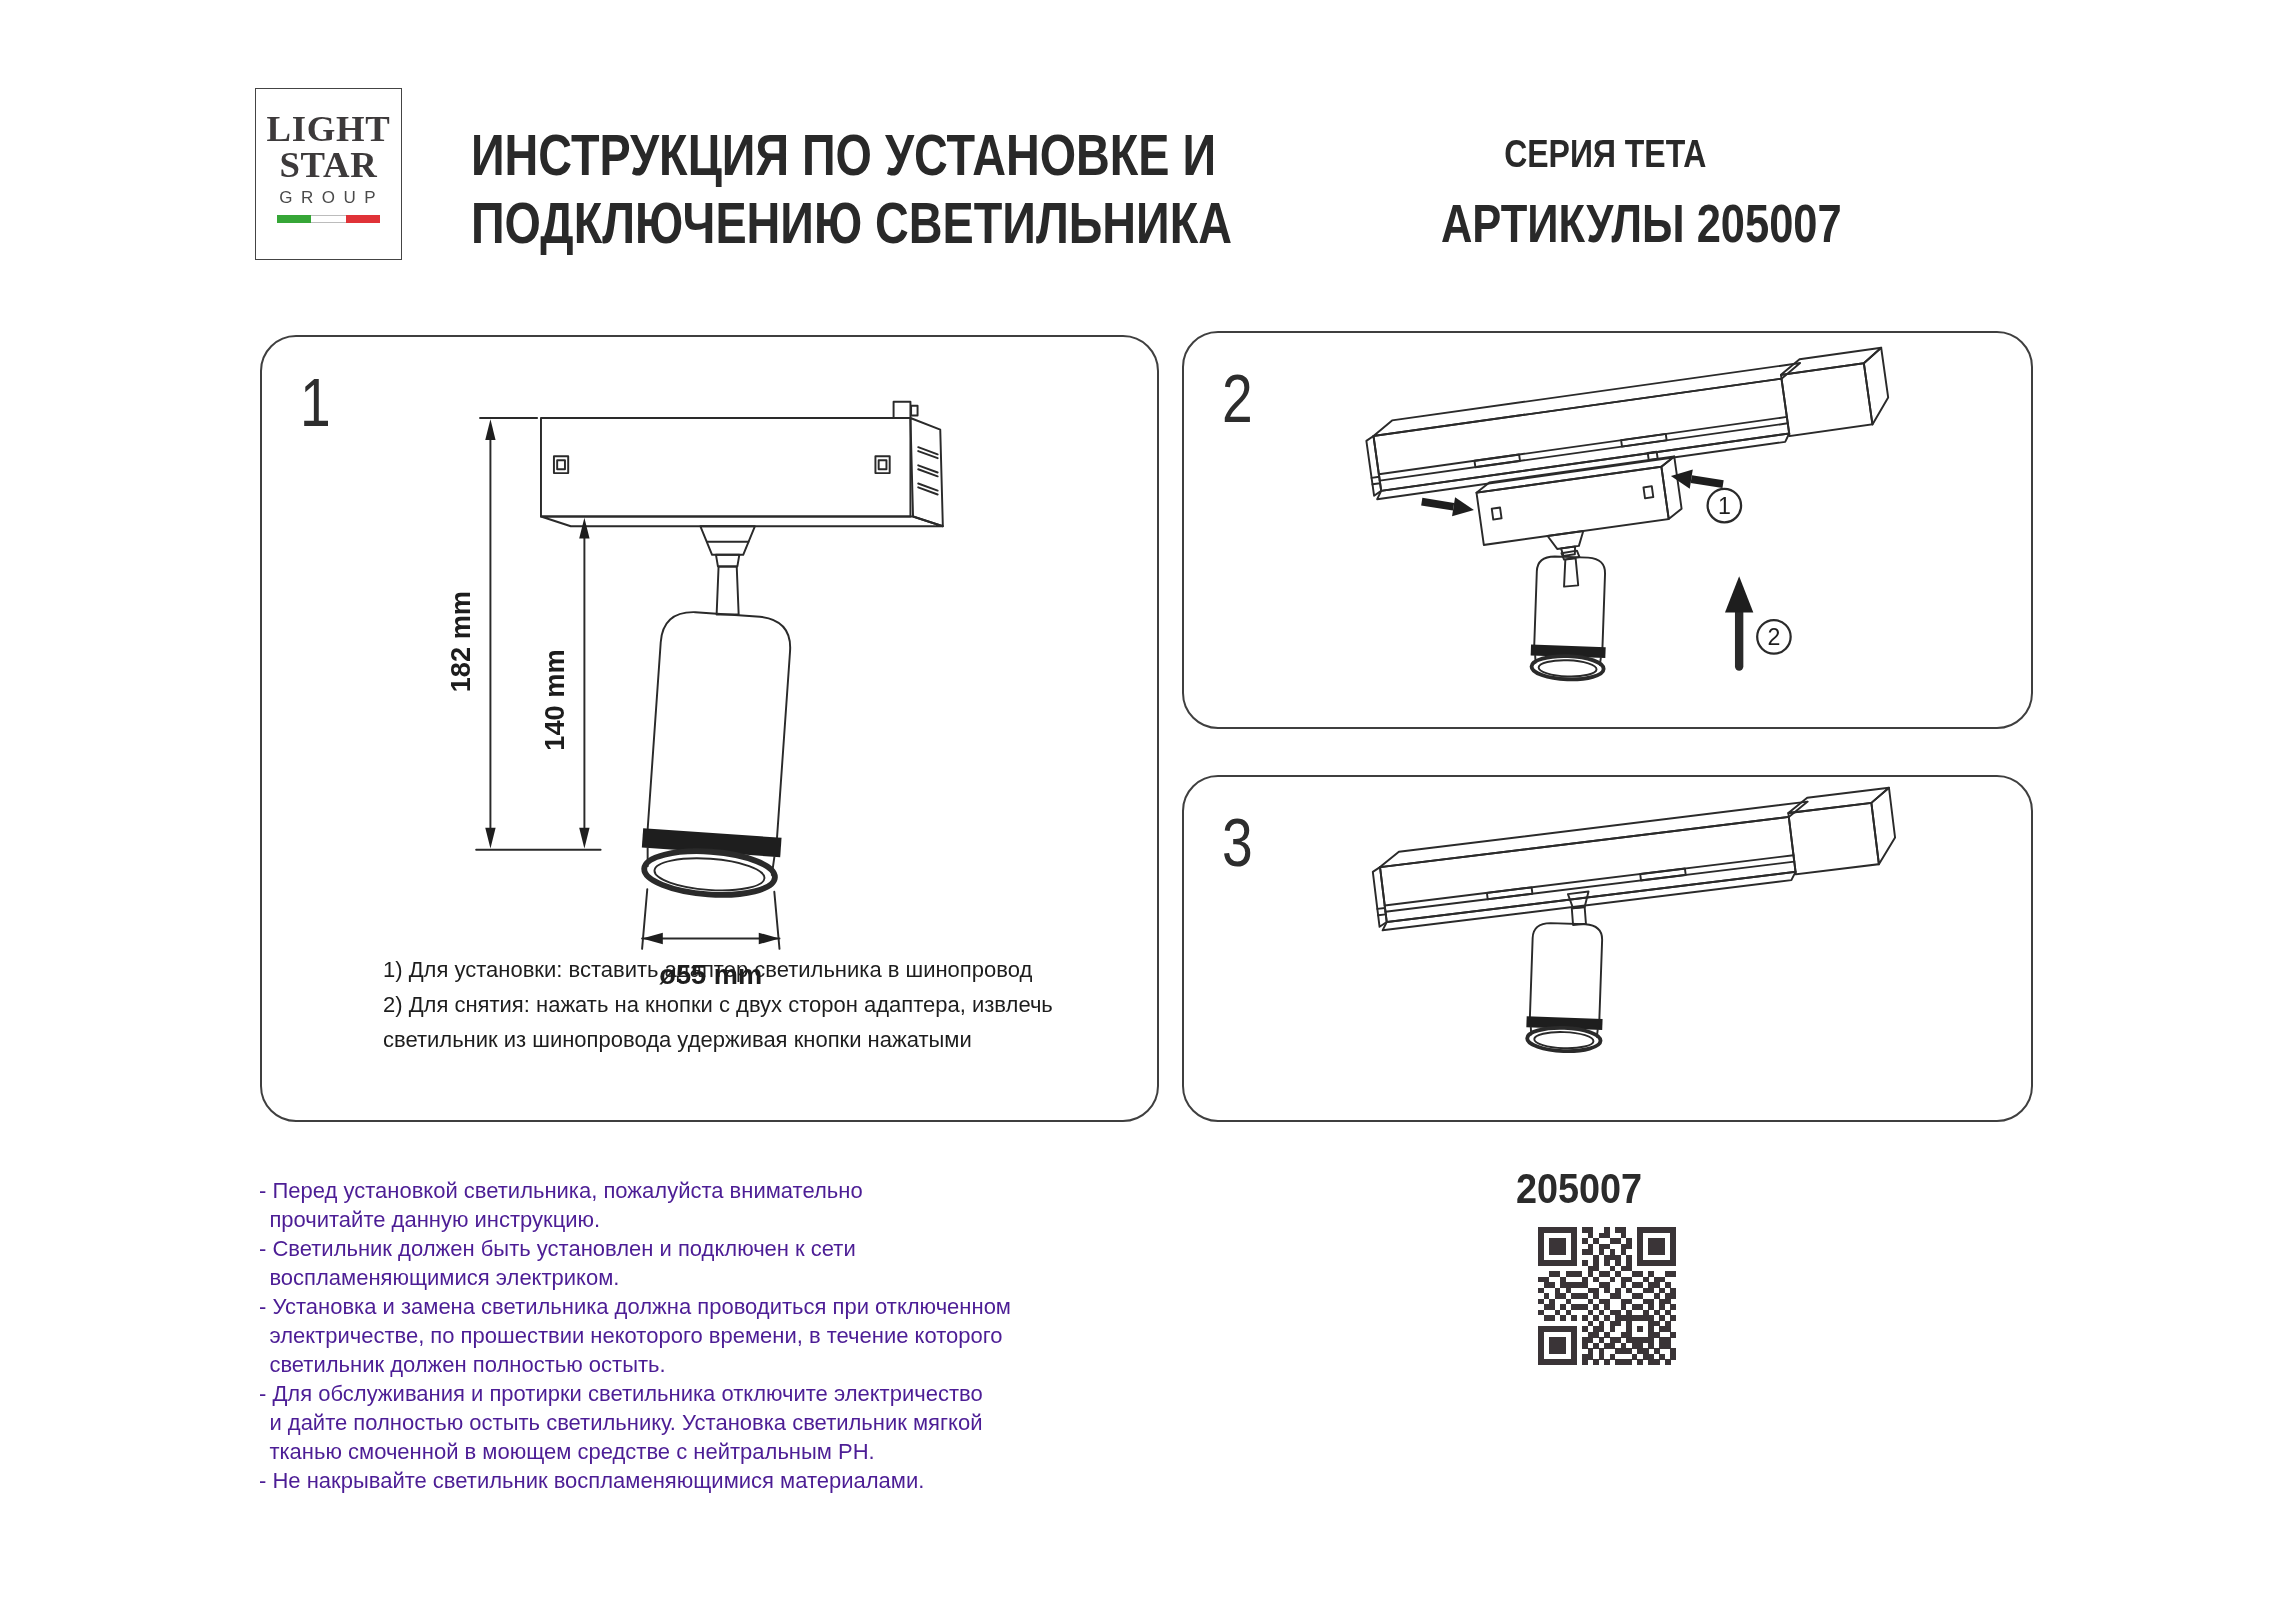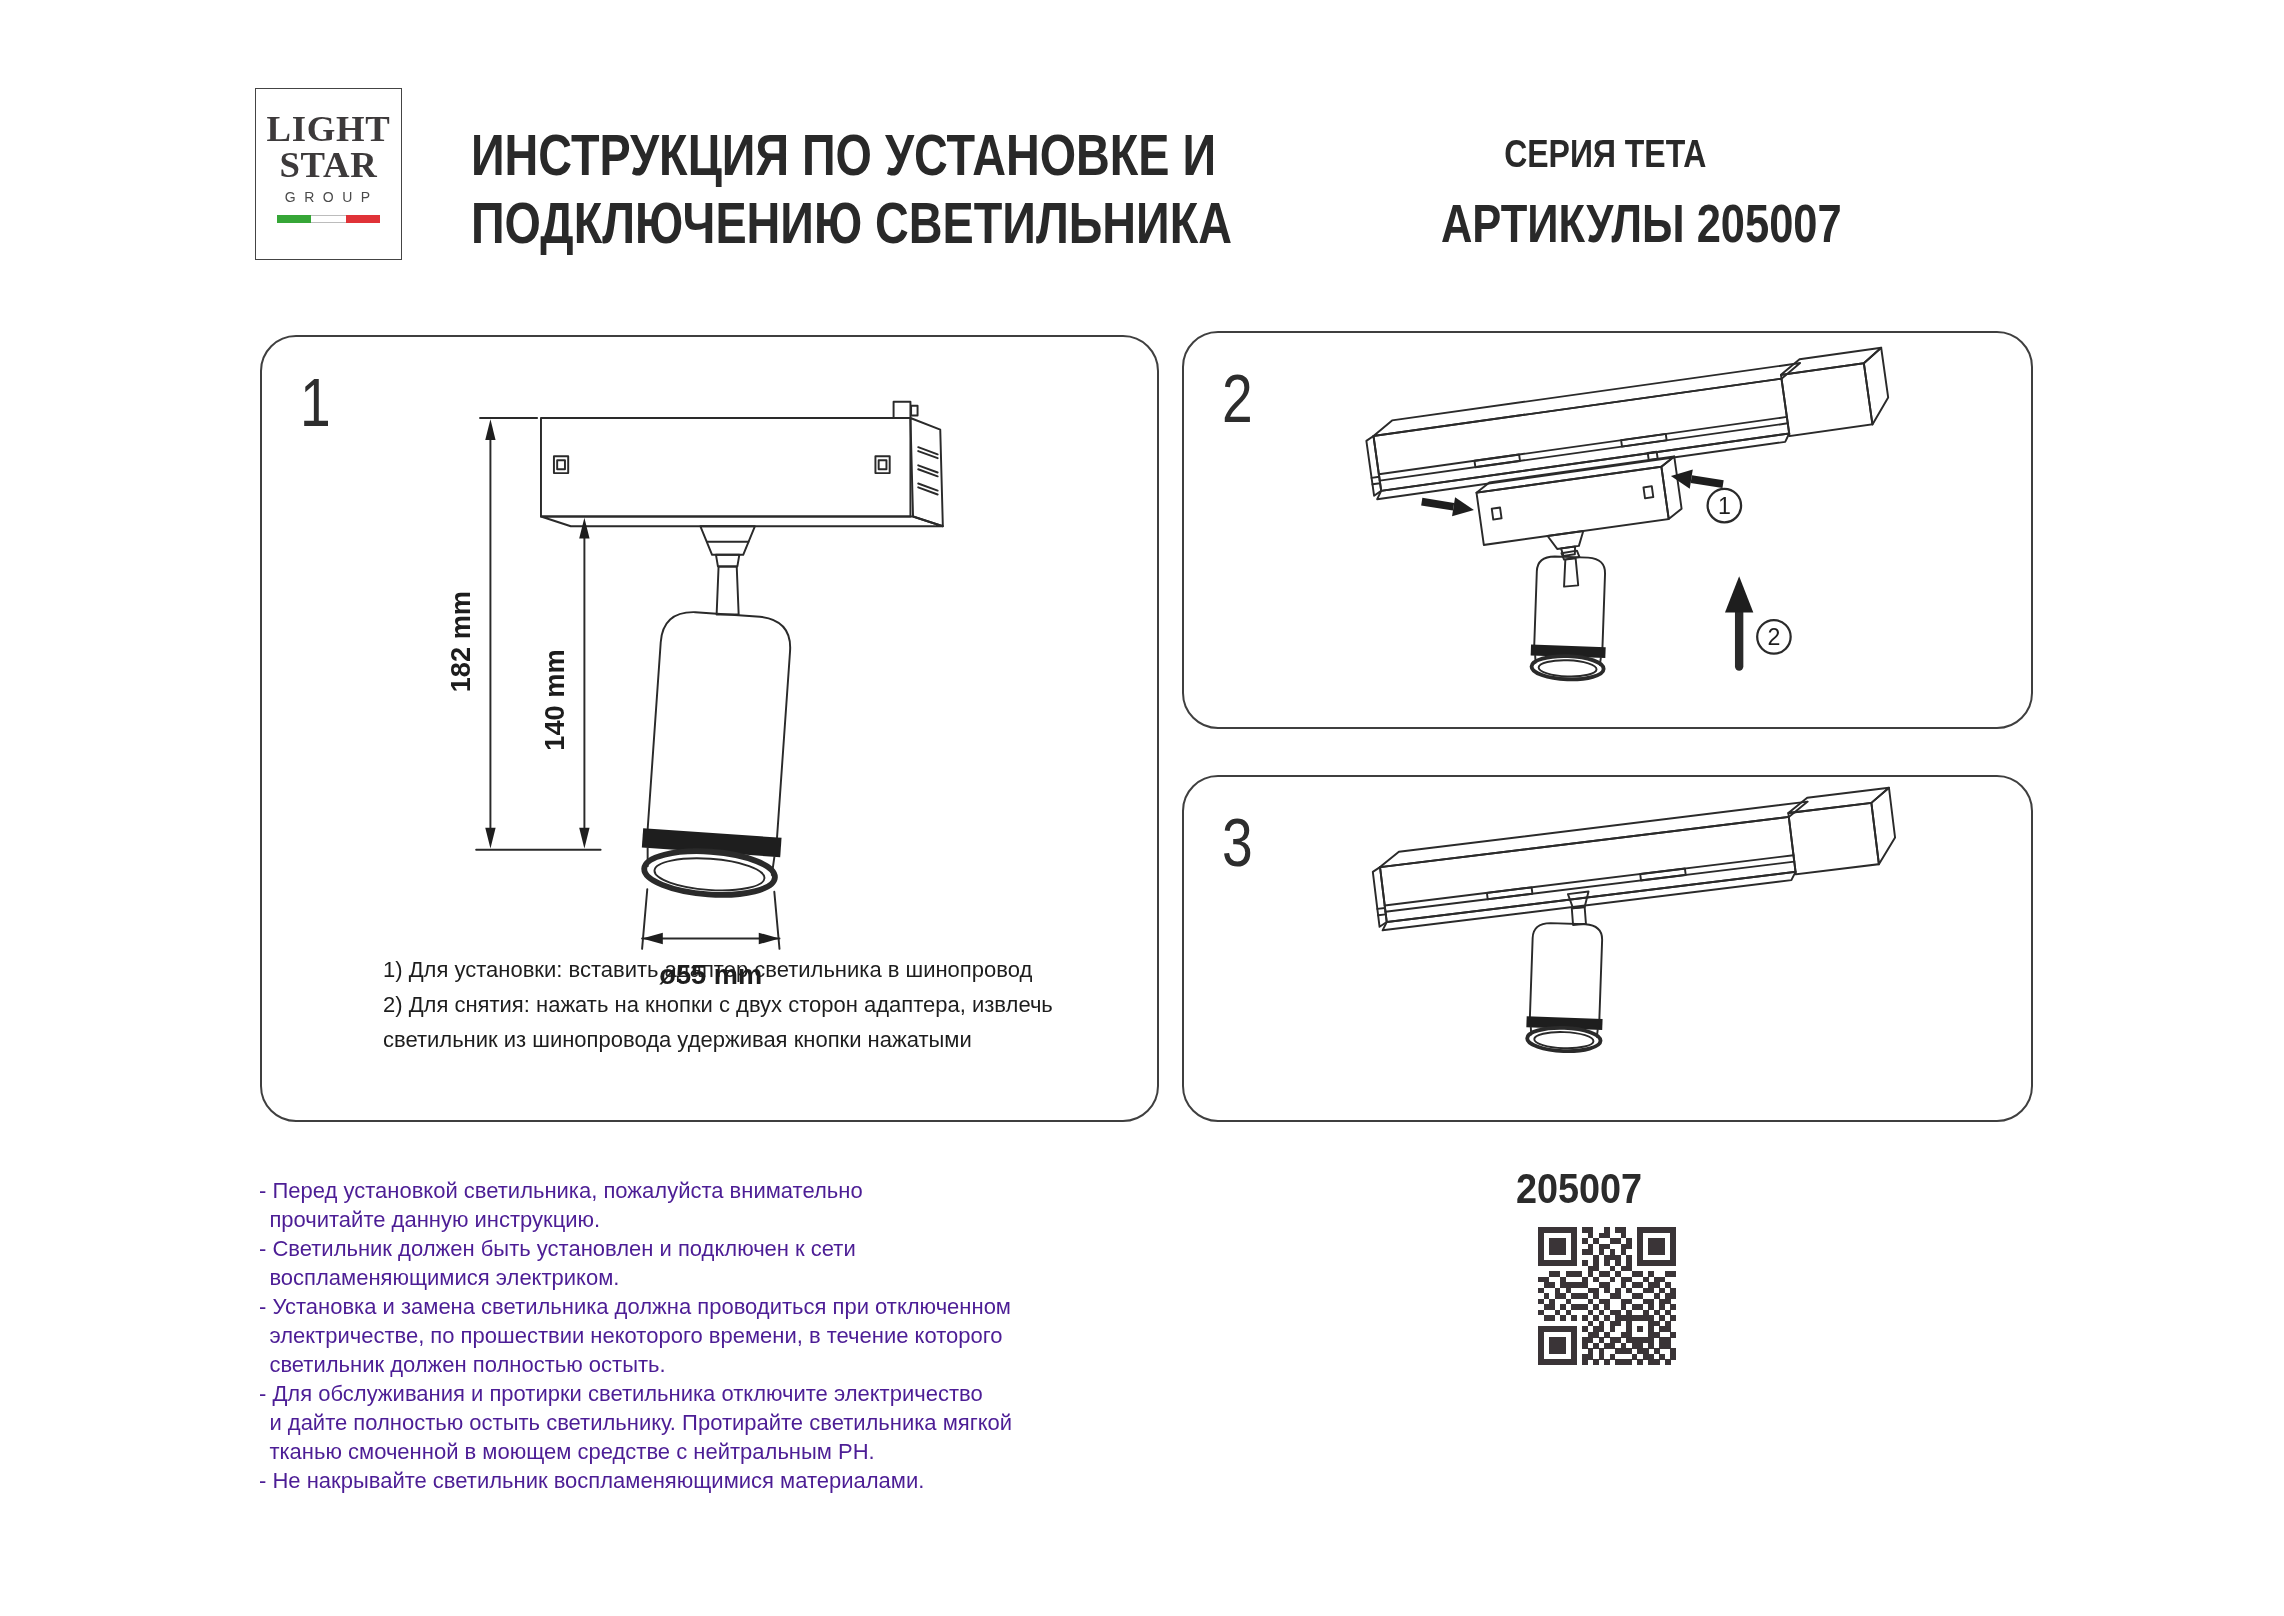--- a/index.html
+++ b/index.html
@@ -4,21 +4,21 @@
 <style>
   html,body{margin:0;padding:0;background:#e8e8e8;}
   #page{position:relative;width:2284px;height:1616px;background:#ffffff;overflow:hidden;
         font-family:"Liberation Sans","DejaVu Sans",sans-serif;color:#1f1f1f;}
   .abs{position:absolute;}
   
   #logo-box{left:255px;top:88px;width:147px;height:172px;border:1.3px solid #444;box-sizing:border-box;text-align:center;}
   .logo-word{font-family:"Liberation Serif","DejaVu Serif",serif;font-weight:bold;color:#3d3a3b;
              font-size:36px;line-height:36px;letter-spacing:0.7px;transform:scaleX(1.02);}
   .logo-word.first{margin-top:22px;}
-  .logo-group{font-size:14px;letter-spacing:8.5px;color:#4a4a4a;margin-top:5.2px;margin-left:6.5px;line-height:19.5px;}
+  .logo-group{font-size:17px;letter-spacing:8.5px;color:#4a4a4a;margin-top:5.2px;margin-left:6.5px;line-height:19.5px;}
   .logo-flag{width:103px;height:7.2px;margin:7.8px auto 0 auto;display:flex;}
   .logo-flag .seg{flex:1;height:100%;box-sizing:border-box;}
   .condensed{display:inline-block;transform:scaleX(.82);transform-origin:left top;white-space:nowrap;font-weight:bold;color:#292929;}
   .condensed.center{transform-origin:center top;}
   #main-title{left:471px;top:121px;text-decoration:underline;}
   #main-title .line{font-size:57px;line-height:68px;}
   #series-block{left:1397px;top:133px;width:417px;text-align:center;}
   #series-block .series{font-size:39px;line-height:42px;}
   #articles-block{left:1397px;top:195px;width:417px;text-align:center;}
   #articles-block .articles{font-size:53px;line-height:57px;}
@@ -250,21 +250,21 @@
 
   <div class="abs" id="warnings">
       <div class="warn-line">- Перед установкой светильника, пожалуйста внимательно</div>
       <div class="warn-line cont">прочитайте данную инструкцию.</div>
       <div class="warn-line">- Светильник должен быть установлен и подключен к сети</div>
       <div class="warn-line cont">воспламеняющимися электриком.</div>
       <div class="warn-line">- Установка и замена светильника должна проводиться при отключенном</div>
       <div class="warn-line cont">электричестве, по прошествии некоторого времени, в течение которого</div>
       <div class="warn-line cont">светильник должен полностью остыть.</div>
       <div class="warn-line">- Для обслуживания и протирки светильника отключите электричество</div>
-      <div class="warn-line cont">и дайте полностью остыть светильнику. Протирайте светильника мягкой</div>
+      <div class="warn-line cont">и дайте полностью остыть светильнику. Установка светильник мягкой</div>
       <div class="warn-line cont">тканью смоченной в моющем средстве с нейтральным PH.</div>
       <div class="warn-line">- Не накрывайте светильник воспламеняющимися материалами.</div>
     </div>
 
   <div class="abs" id="article-footer">
     <span class="art">205007</span>
   </div>
 
   <div class="abs" id="qr-wrap">
     <svg viewBox="0 0 25 25">

